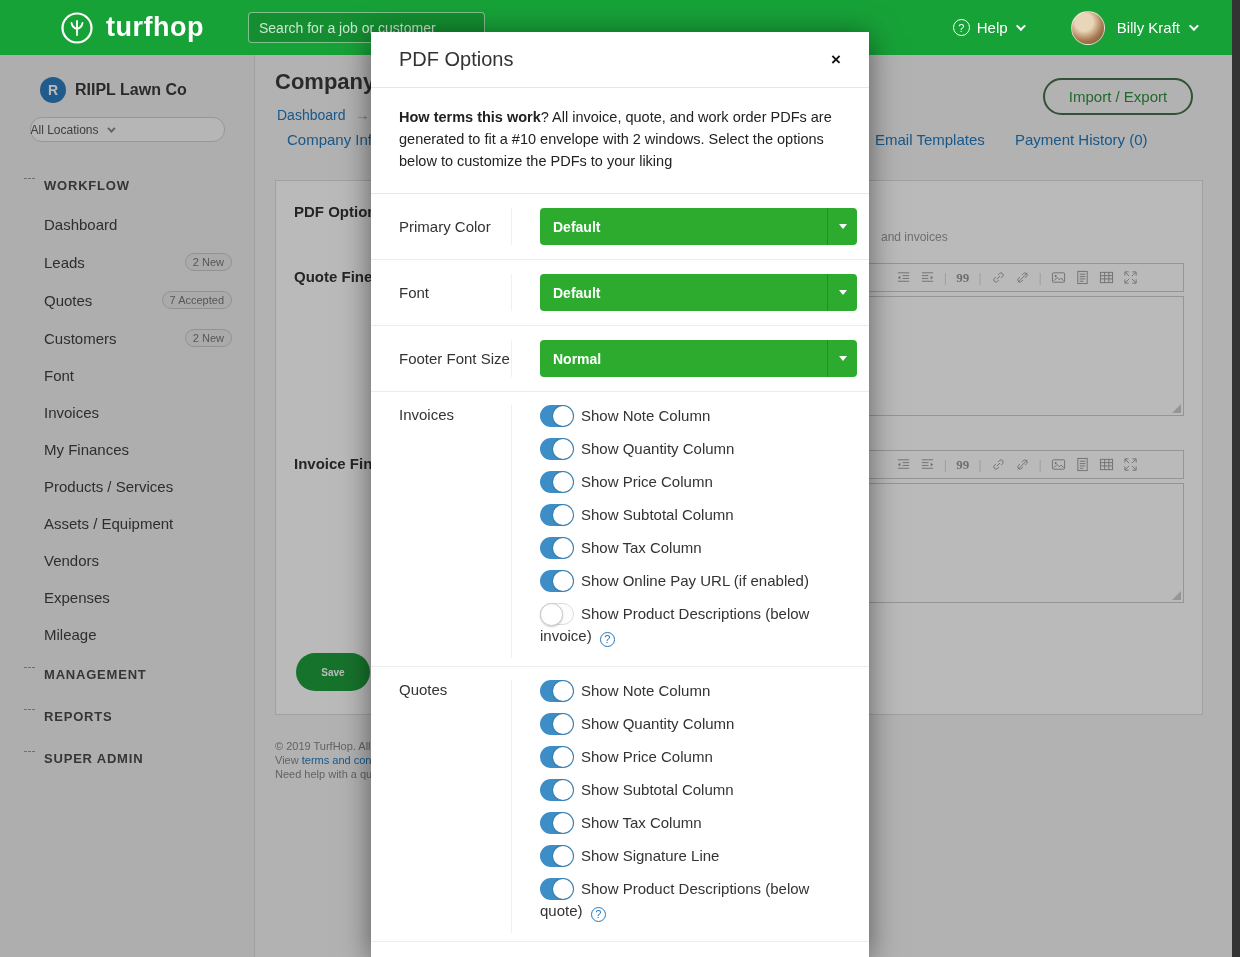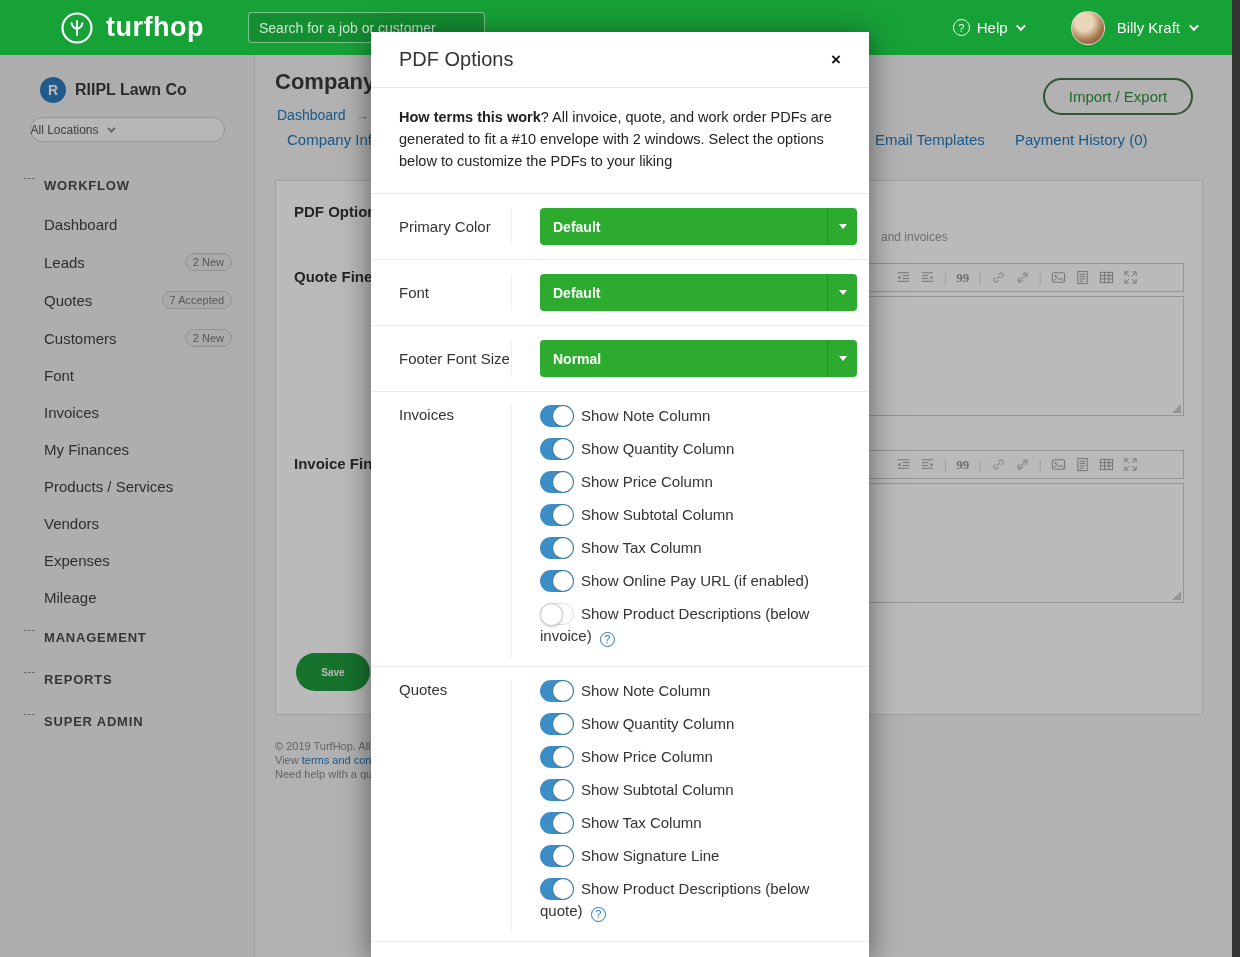--- a/index.html
+++ b/index.html
@@ -178,20 +178,23 @@
         <div class="nav-item">
           <span>Invoices</span>
         </div>
         <div class="nav-item">
           <span>My Finances</span>
         </div>
         <div class="nav-item">
           <span>Products / Services</span>
         </div>
         <div class="nav-item">
+          <span>Assets / Equipment</span>
+        </div>
+        <div class="nav-item">
           <span>Vendors</span>
         </div>
         <div class="nav-item">
           <span>Expenses</span>
         </div>
         <div class="nav-item">
           <span>Mileage</span>
         </div>
         <div class="nav-header">
           <span class="dash"></span>

